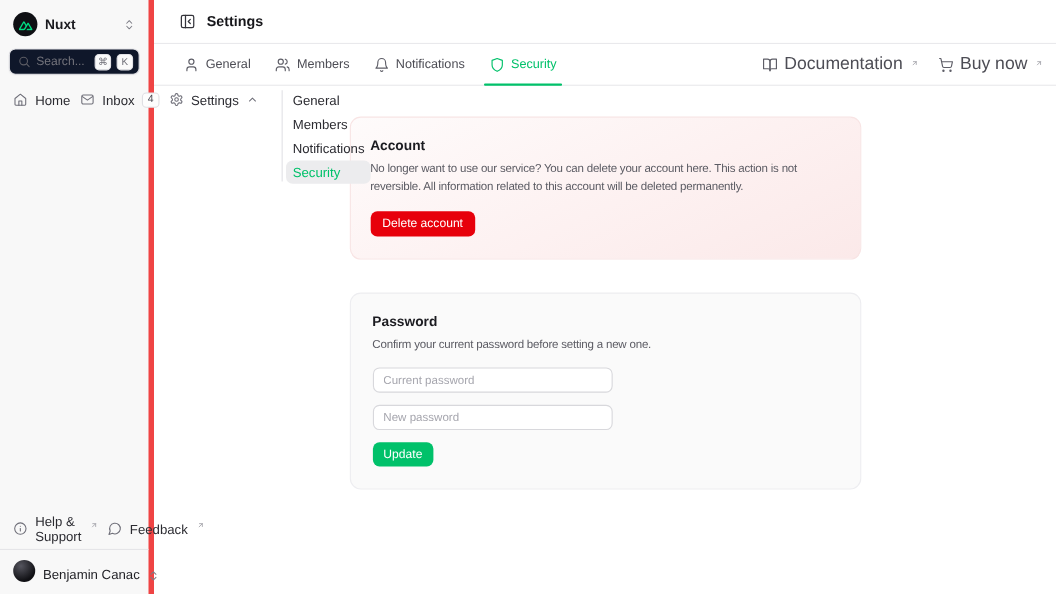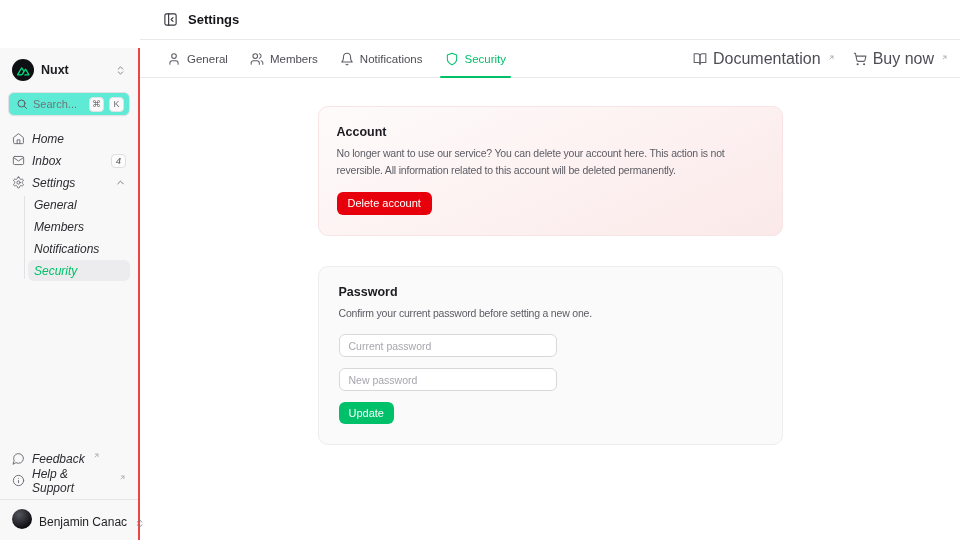--- a/index.html
+++ b/index.html
@@ -1,29 +1,29 @@
 <!DOCTYPE html>
 <html><head>
 <meta charset="utf-8">
 <style>
   * { margin:0; padding:0; box-sizing:border-box; }
   html,body { width:960px; height:540px; overflow:hidden; background:#fff; }
   .app { width:960px; height:540px; display:flex; font-family:"Liberation Sans",sans-serif; color:#1f1f24; }
 
   
-  .sidebar { width:140px; min-width:140px; background:#f8f8f8; border-right:2px solid #ef4444; display:flex; flex-direction:column; padding:8px;margin-top:48px; }
+  .sidebar { width:140px; min-width:140px; background:#f8f8f8; border-right:5px solid #ef4444; display:flex; flex-direction:column; padding:8px; }
   .logo-row { display:flex; align-items:center; gap:7px; padding:3px 4px 11px 4px; cursor:pointer; }
   .logo-circle { width:22px; height:22px; border-radius:50%; background:#0f1014; display:flex; align-items:center; justify-content:center; flex:none; }
   .brand-name { font-size:12.5px; font-weight:700; color:#1b1b20; }
   .sel { margin-left:auto; color:#7c7c85; display:flex; }
-  .search-box { display:flex; align-items:center; gap:5px; background:#5eead4; border:1px solid #e2e2e6; border-radius:6px; height:24px; padding:0 5px 0 7px; margin-bottom:12px; cursor:pointer; box-shadow:0 1px 1px rgba(0,0,0,.02); }
+  .search-box { display:flex; align-items:center; gap:5px; background:#0f172a; border:1px solid #e2e2e6; border-radius:6px; height:24px; padding:0 5px 0 7px; margin-bottom:12px; cursor:pointer; box-shadow:0 1px 1px rgba(0,0,0,.02); }
   .search-box .sicon { color:#5c5c64; display:flex; }
   .search-text { font-size:11px; color:#73737b; flex:1; }
   .kbd { font-size:9px; color:#6f6f77; background:#fafafa; border:1px solid #e2e2e6; border-radius:4px; min-width:15px; height:15px; display:flex; align-items:center; justify-content:center; padding:0 2px; }
-  .nav { display:flex; flex-direction:column; gap:1px;font-style:italic; }
+  .nav { display:flex; flex-direction:row; gap:1px; }
   .nav-item { display:flex; align-items:center; gap:7px; height:21px; padding:0 4px; border-radius:6px; font-size:12px; color:#2b2b31; cursor:pointer; }
   .nav-item .nicon { color:#6e6e78; display:flex; flex:none; }
   .badge { margin-left:auto; font-size:9.5px; color:#4c4c54; border:1px solid #dfdfe3; background:#fdfdfd; border-radius:4px; padding:0 4px; height:14px; display:flex; align-items:center; }
   .chev { margin-left:auto; color:#6e6e78; display:flex; }
   .subnav { position:relative; margin-left:12px; padding-left:8px; display:flex; flex-direction:column; gap:1px; }
   .subnav::before { content:""; position:absolute; left:4px; top:2px; bottom:2px; width:1px; background:#e2e2e6; }
   .sub-item { height:21px; display:flex; align-items:center; border-radius:6px; padding:0 6px; font-size:12px; color:#2b2b31; cursor:pointer; }
   .sub-item.active { background:#ececee; color:#00c16a; }
   .spacer { flex:1; }
   .ext { color:#9a9aa1; display:flex; align-self:flex-start; margin-top:4px; margin-left:1px; }
@@ -145,40 +145,40 @@
         </div>
       </div>
     </nav>
 
     <div class="spacer"></div>
 
     <div class="nav">
       <div class="nav-item">
         <span class="nicon">
           <svg width="13" height="13" viewBox="0 0 24 24" fill="none" stroke="currentColor" stroke-width="1.8" stroke-linecap="round" stroke-linejoin="round">
-              <path d="M7.9 20A9 9 0 1 0 4 16.1L2 22Z"></path>
-            </svg>
-        </span>
-        <span>Feedback</span>
+              <circle cx="12" cy="12" r="9.5"></circle>
+              <path d="M12 16v-4"></path>
+              <path d="M12 8h.01"></path>
+            </svg>
+        </span>
+        <span>Help &amp; Support</span>
         <span class="ext">
           <svg width="7" height="7" viewBox="0 0 24 24" fill="none" stroke="currentColor" stroke-width="2.4" stroke-linecap="round" stroke-linejoin="round">
               <path d="M7 17 17 7"></path>
               <path d="M8 7h9v9"></path>
             </svg>
         </span>
       </div>
       <div class="nav-item">
         <span class="nicon">
           <svg width="13" height="13" viewBox="0 0 24 24" fill="none" stroke="currentColor" stroke-width="1.8" stroke-linecap="round" stroke-linejoin="round">
-              <circle cx="12" cy="12" r="9.5"></circle>
-              <path d="M12 16v-4"></path>
-              <path d="M12 8h.01"></path>
-            </svg>
-        </span>
-        <span>Help &amp; Support</span>
+              <path d="M7.9 20A9 9 0 1 0 4 16.1L2 22Z"></path>
+            </svg>
+        </span>
+        <span>Feedback</span>
         <span class="ext">
           <svg width="7" height="7" viewBox="0 0 24 24" fill="none" stroke="currentColor" stroke-width="2.4" stroke-linecap="round" stroke-linejoin="round">
               <path d="M7 17 17 7"></path>
               <path d="M8 7h9v9"></path>
             </svg>
         </span>
       </div>
     </div>
 
     <div class="divider"></div>

